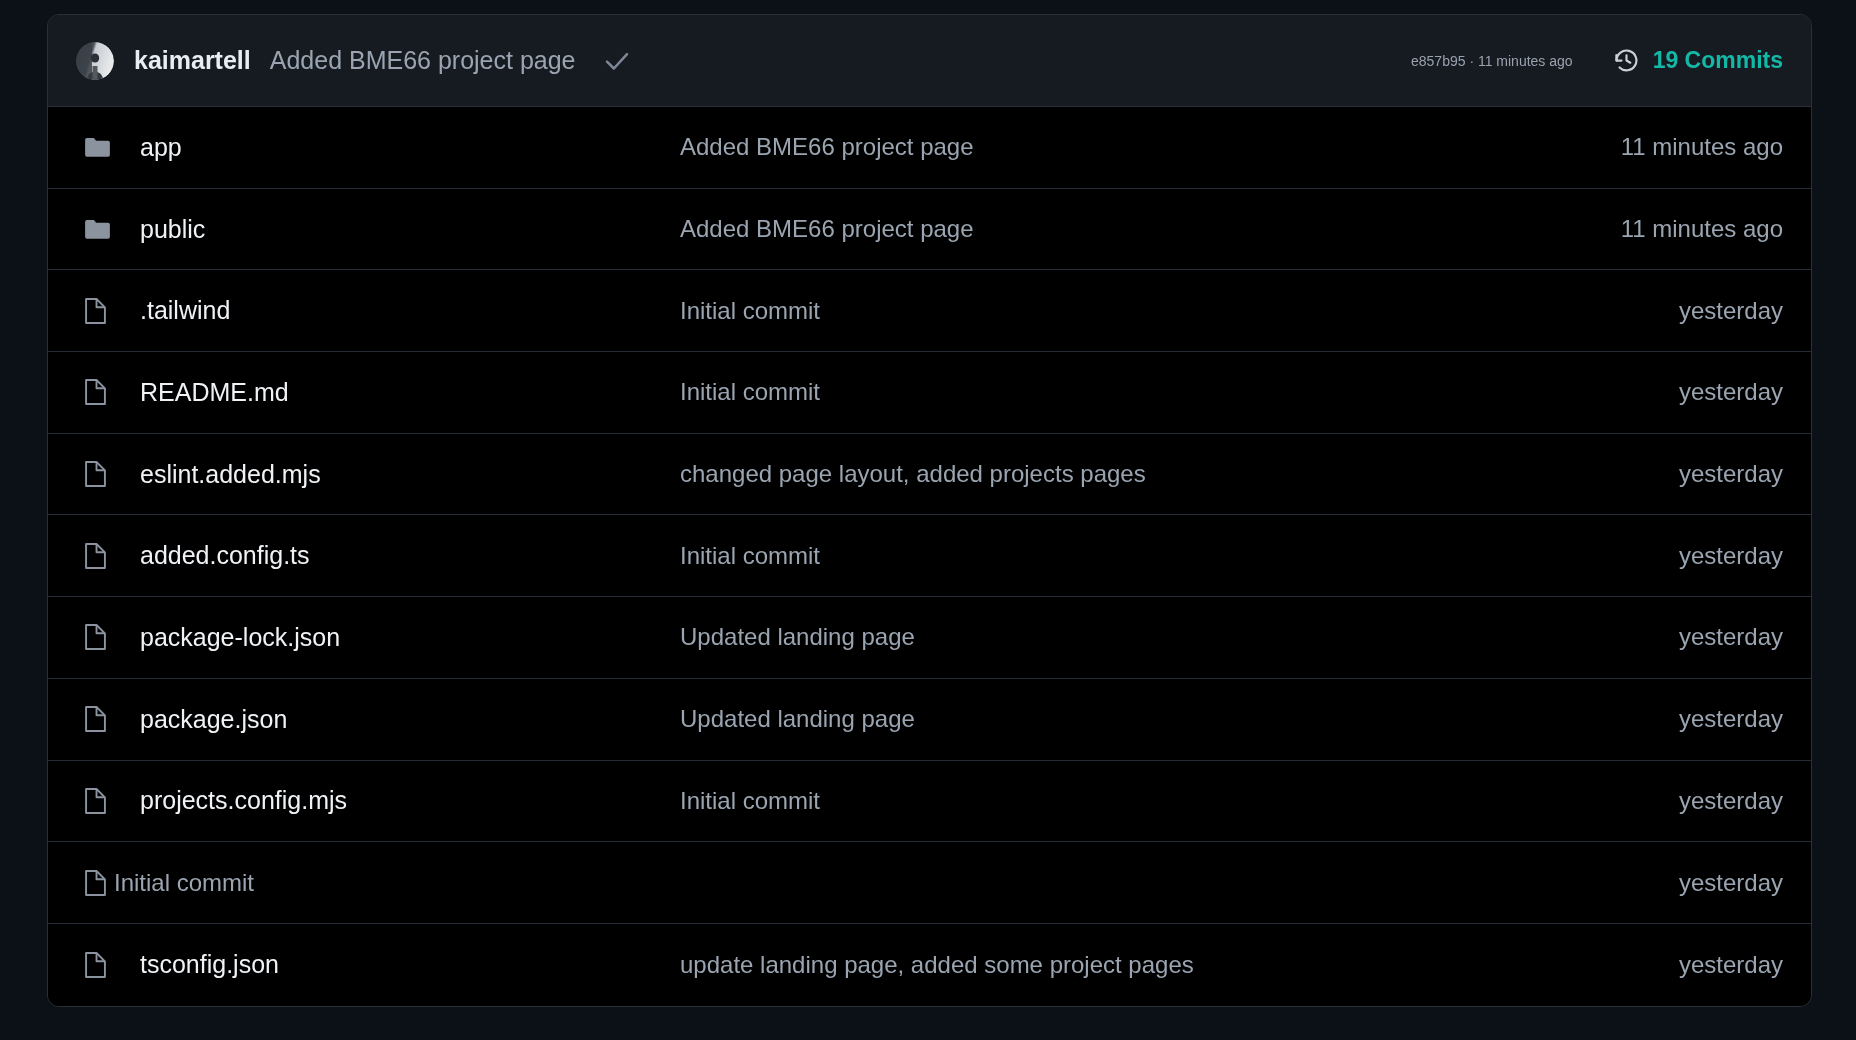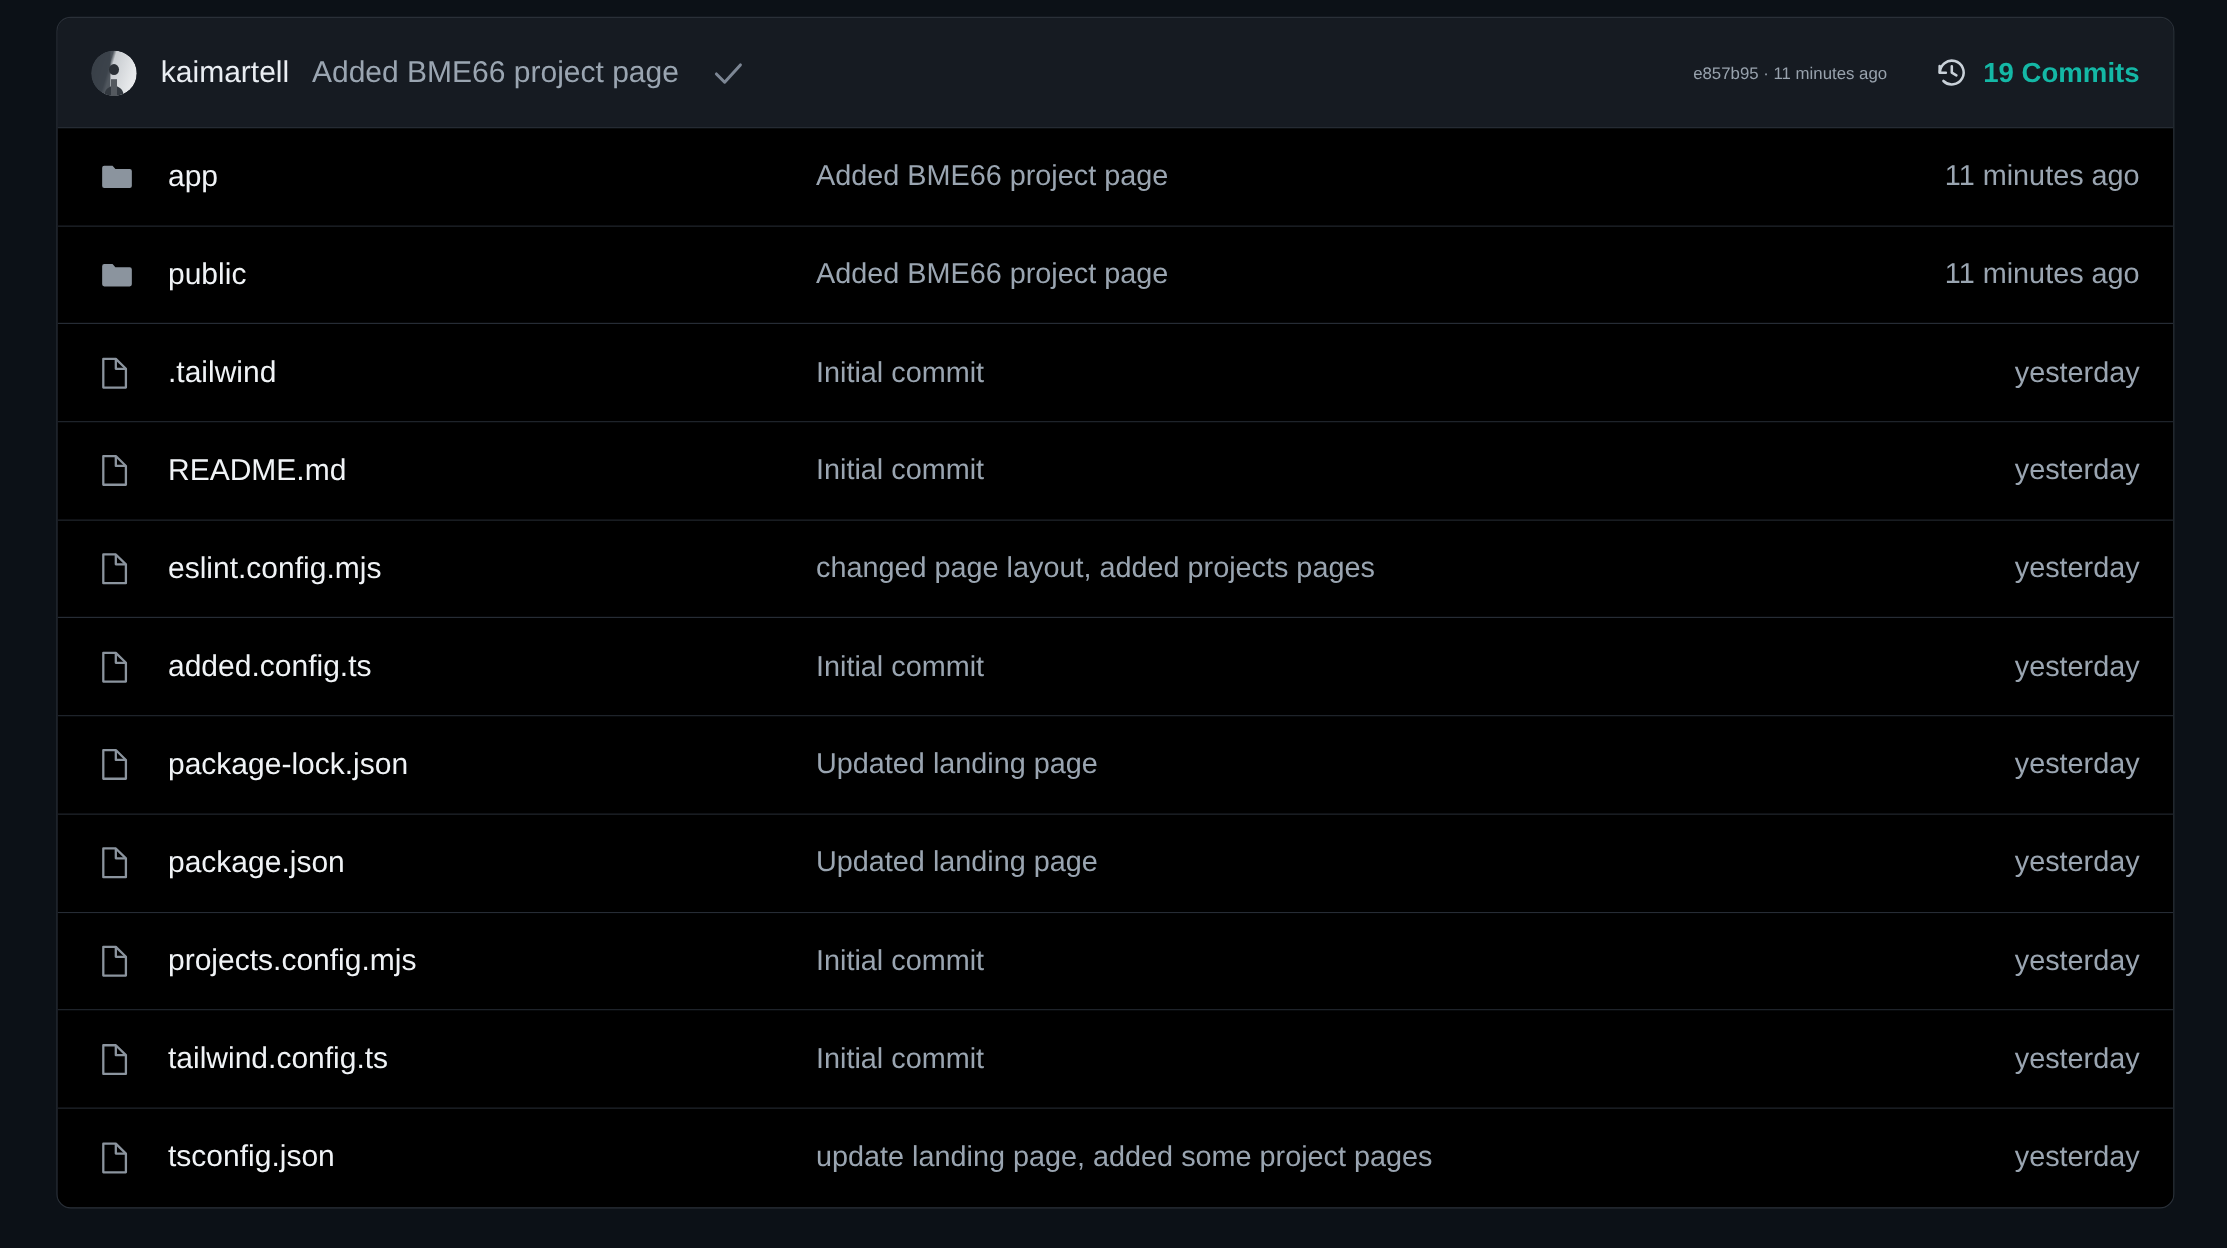--- a/index.html
+++ b/index.html
@@ -48,21 +48,21 @@
     flex: 0 0 38px;
     overflow: hidden;
     background: #1c2128;
     position: relative;
   }
   .avatar svg { display: block; width: 38px; height: 38px; }
 
   .commit-author {
     margin-left: 20px;
     font-size: 25px;
-    font-weight: normal;
+    font-weight: bold;
     color: #e9edf2;
     white-space: nowrap;
   }
 
   .commit-message-top {
     margin-left: 19px;
     font-size: 25px;
     color: #9aa5b1;
     white-space: nowrap;
   }
@@ -262,21 +262,21 @@
         <span class="row-time">yesterday</span>
       </div>
 
       <div class="file-row">
         <span class="row-icon">
           <svg width="23" height="28" viewBox="0 0 18 22" fill="none" stroke="#8b949e" stroke-width="1.5" stroke-linejoin="round">
             <path d="M1.6 1.6h8.2l6.6 6.5v12.3H1.6Z"></path>
             <path d="M9.8 1.6v6.5h6.6"></path>
           </svg>
         </span>
-        <span class="row-name">eslint.config.mjs</span>
+        <span class="row-name">eslint.added.mjs</span>
         <span class="row-message">changed page layout, added projects pages</span>
         <span class="row-time">yesterday</span>
       </div>
 
       <div class="file-row">
         <span class="row-icon">
           <svg width="23" height="28" viewBox="0 0 18 22" fill="none" stroke="#8b949e" stroke-width="1.5" stroke-linejoin="round">
             <path d="M1.6 1.6h8.2l6.6 6.5v12.3H1.6Z"></path>
             <path d="M9.8 1.6v6.5h6.6"></path>
           </svg>
@@ -322,21 +322,20 @@
         <span class="row-time">yesterday</span>
       </div>
 
       <div class="file-row">
         <span class="row-icon">
           <svg width="23" height="28" viewBox="0 0 18 22" fill="none" stroke="#8b949e" stroke-width="1.5" stroke-linejoin="round">
             <path d="M1.6 1.6h8.2l6.6 6.5v12.3H1.6Z"></path>
             <path d="M9.8 1.6v6.5h6.6"></path>
           </svg>
         </span>
-        <span class="row-name">tailwind.config.ts</span>
         <span class="row-message">Initial commit</span>
         <span class="row-time">yesterday</span>
       </div>
 
       <div class="file-row">
         <span class="row-icon">
           <svg width="23" height="28" viewBox="0 0 18 22" fill="none" stroke="#8b949e" stroke-width="1.5" stroke-linejoin="round">
             <path d="M1.6 1.6h8.2l6.6 6.5v12.3H1.6Z"></path>
             <path d="M9.8 1.6v6.5h6.6"></path>
           </svg>

